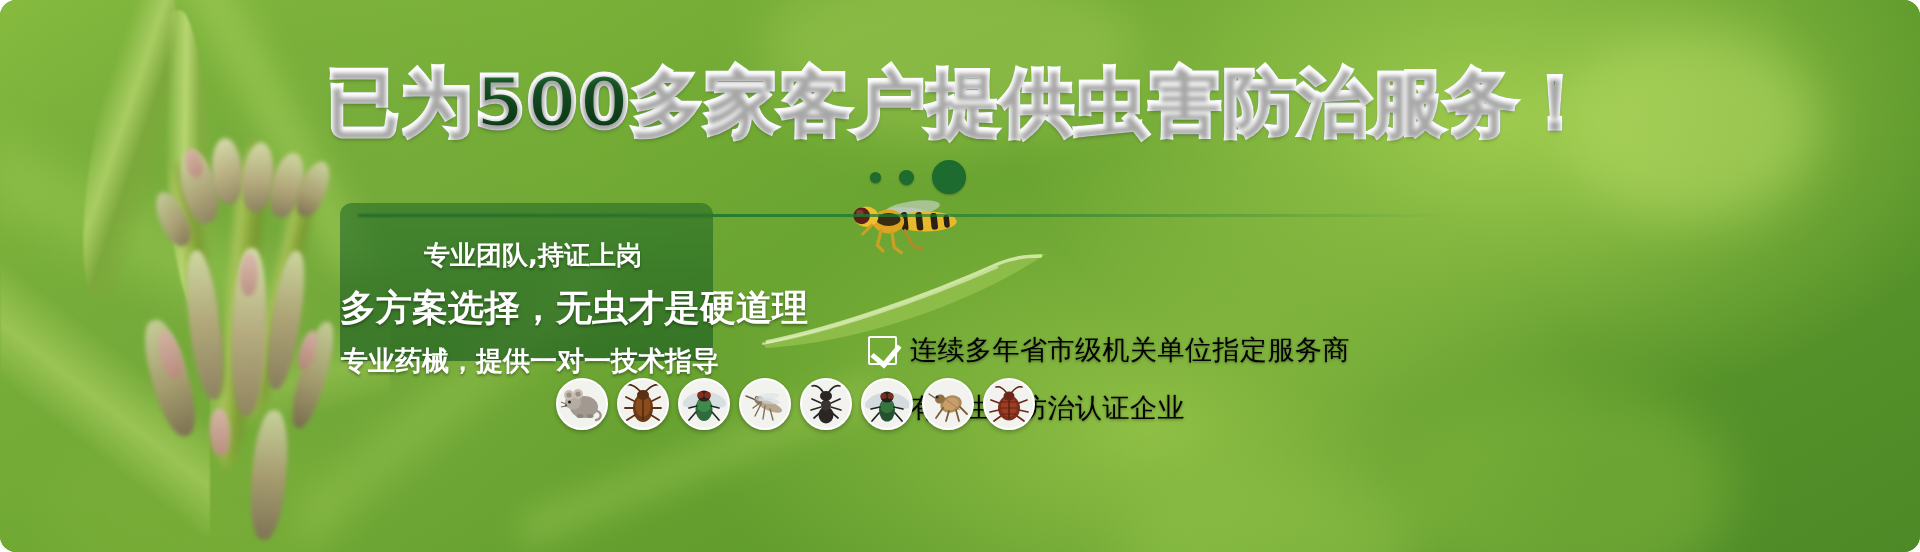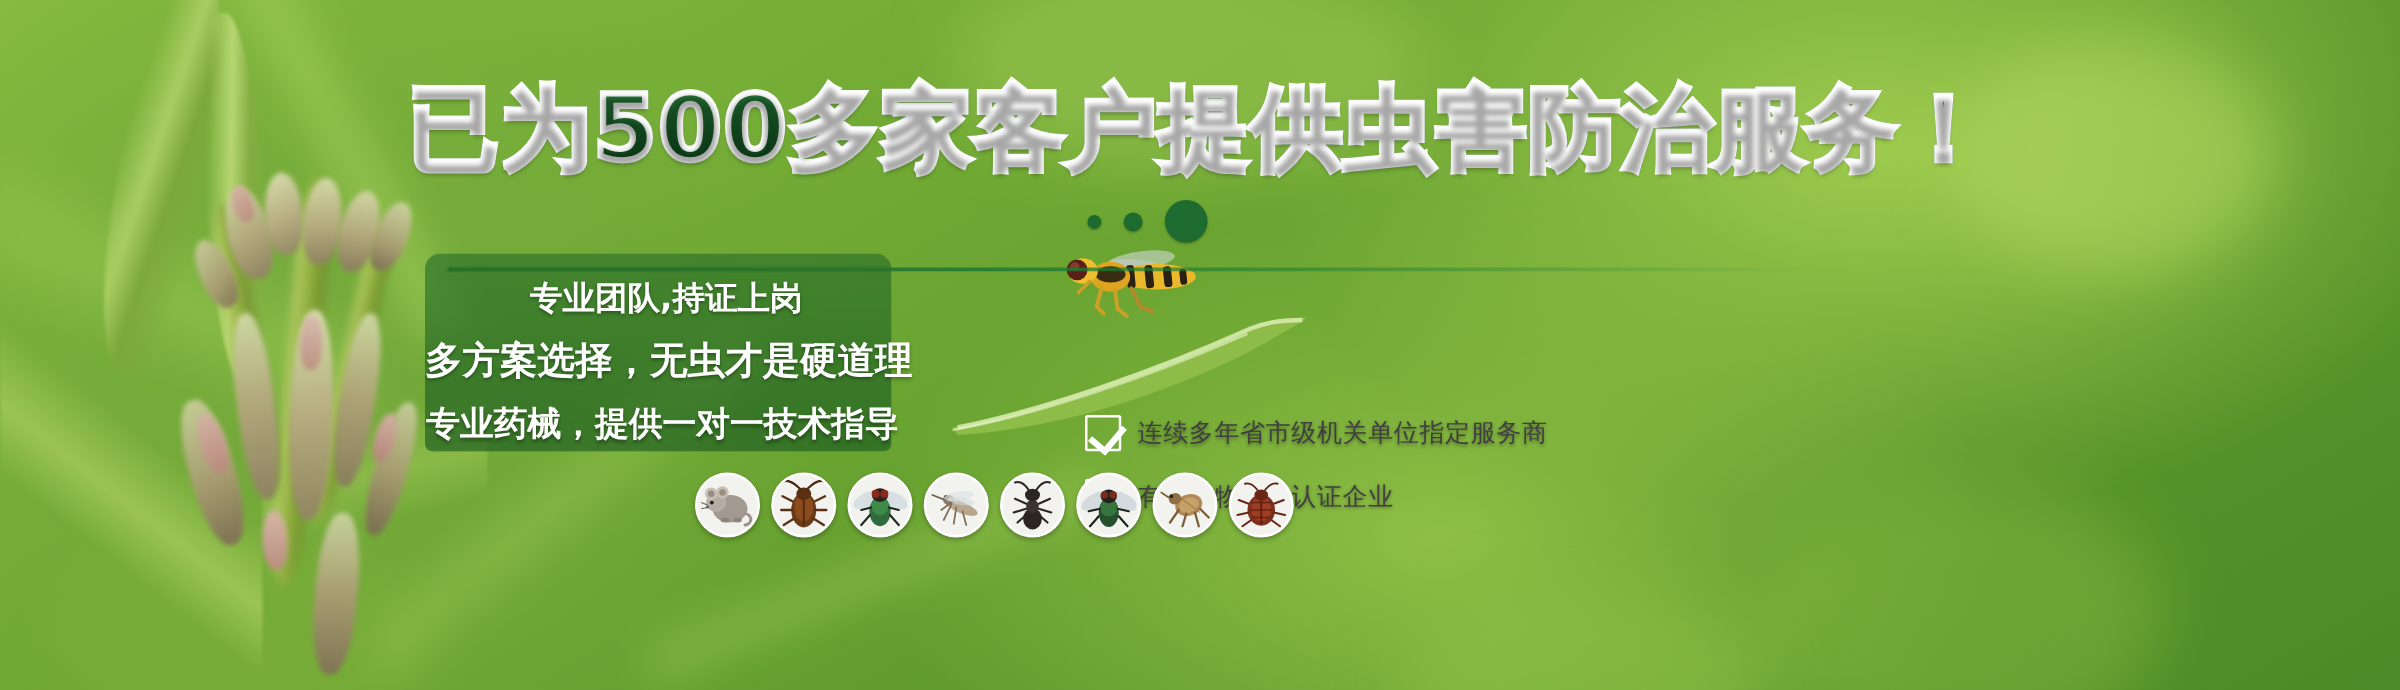--- a/index.html
+++ b/index.html
@@ -1,18 +1,18 @@
 <!DOCTYPE html>
 <html><head>
 <meta charset="utf-8">
 <style>
   html,body{margin:0;padding:0;}
   body{width:1920px;height:552px;overflow:hidden;font-family:"DejaVu Sans","Liberation Sans",sans-serif;}
 
-  #banner{position:relative;width:1920px;height:552px;overflow:hidden;background:#6aa832;}
+  #banner{position:relative;width:1920px;height:552px;overflow:hidden;background:#6aa832;border-radius:16px;}
 
   
   .bg-base{position:absolute;inset:0;
     background:
       radial-gradient(ellipse 700px 420px at 1500px 120px, #9ecb4e 0%, rgba(158,203,78,0) 70%),
       radial-gradient(ellipse 620px 380px at 1150px 430px, #8fbf45 0%, rgba(143,191,69,0) 72%),
       radial-gradient(ellipse 540px 520px at 260px 300px, #74a93b 0%, rgba(116,169,59,0) 75%),
       linear-gradient(150deg,#86bb3f 0%, #6fa833 35%, #5e9a2c 65%, #4d8a27 100%);
   }
   .bokeh{position:absolute;border-radius:50%;filter:blur(26px);opacity:.55;}
@@ -52,32 +52,32 @@
     background:linear-gradient(90deg,#0f5a24,#1e7a33 40%,rgba(30,122,51,0) 100%);opacity:.85;}
 
   
   #panel{position:absolute;left:340px;top:203px;width:373px;height:158px;
     background:linear-gradient(180deg,rgba(40,110,40,.62),rgba(32,96,34,.70));
     border-radius:12px 12px 6px 6px;
     backdrop-filter:blur(1px);}
   #panel-text{position:absolute;left:340px;top:216px;width:380px;
     text-align:center;color:#fff;font-weight:bold;line-height:1;}
   .pline{white-space:nowrap;text-shadow:0 2px 3px rgba(0,0,0,.35);}
-  .pline.a{font-size:26px;margin:0 0 0 6px;padding:10px 0 0 0;}
-  .pline.b{font-size:30px;padding:22px 0 0 0;}
+  .pline.a{font-size:26px;margin:16px 0 0 6px;padding:10px 0 0 0;}
+  .pline.b{font-size:36px;padding:22px 0 0 0;}
   .pline.c{font-size:27px;padding:22px 0 0 0;font-family:Liberation Serif, serif;}
 
   
   #checklist{position:absolute;left:868px;top:332px;}
   .crow{display:flex;align-items:center;gap:13px;margin-bottom:22px;}
   .cbox{width:25px;height:25px;border:2px solid #ffffff;border-radius:2px;position:relative;flex:0 0 auto;}
   .cbox:after{content:"";position:absolute;left:3px;top:4px;width:13px;height:22px;
     border-right:5px solid #fff;border-bottom:5px solid #fff;
     transform:rotate(40deg) translate(1px,-5px);transform-origin:center;}
-  .ctext{color:#404040;font-size:20px;font-weight:normal;white-space:nowrap;
+  .ctext{color:#000000;font-size:27px;font-weight:normal;white-space:nowrap;
     text-shadow:0 1px 3px rgba(0,0,0,.4);letter-spacing:.5px;}
 
   
   #pests{position:absolute;left:556px;top:378px;display:flex;gap:9px;align-items:center;}
   .pest{width:48px;height:48px;border-radius:50%;background:#f2f2ee;
     border:2px solid #ffffff;box-shadow:0 2px 4px rgba(0,0,0,.28);
     display:flex;align-items:center;justify-content:center;overflow:hidden;}
   .pest svg{display:block;}
 
   

